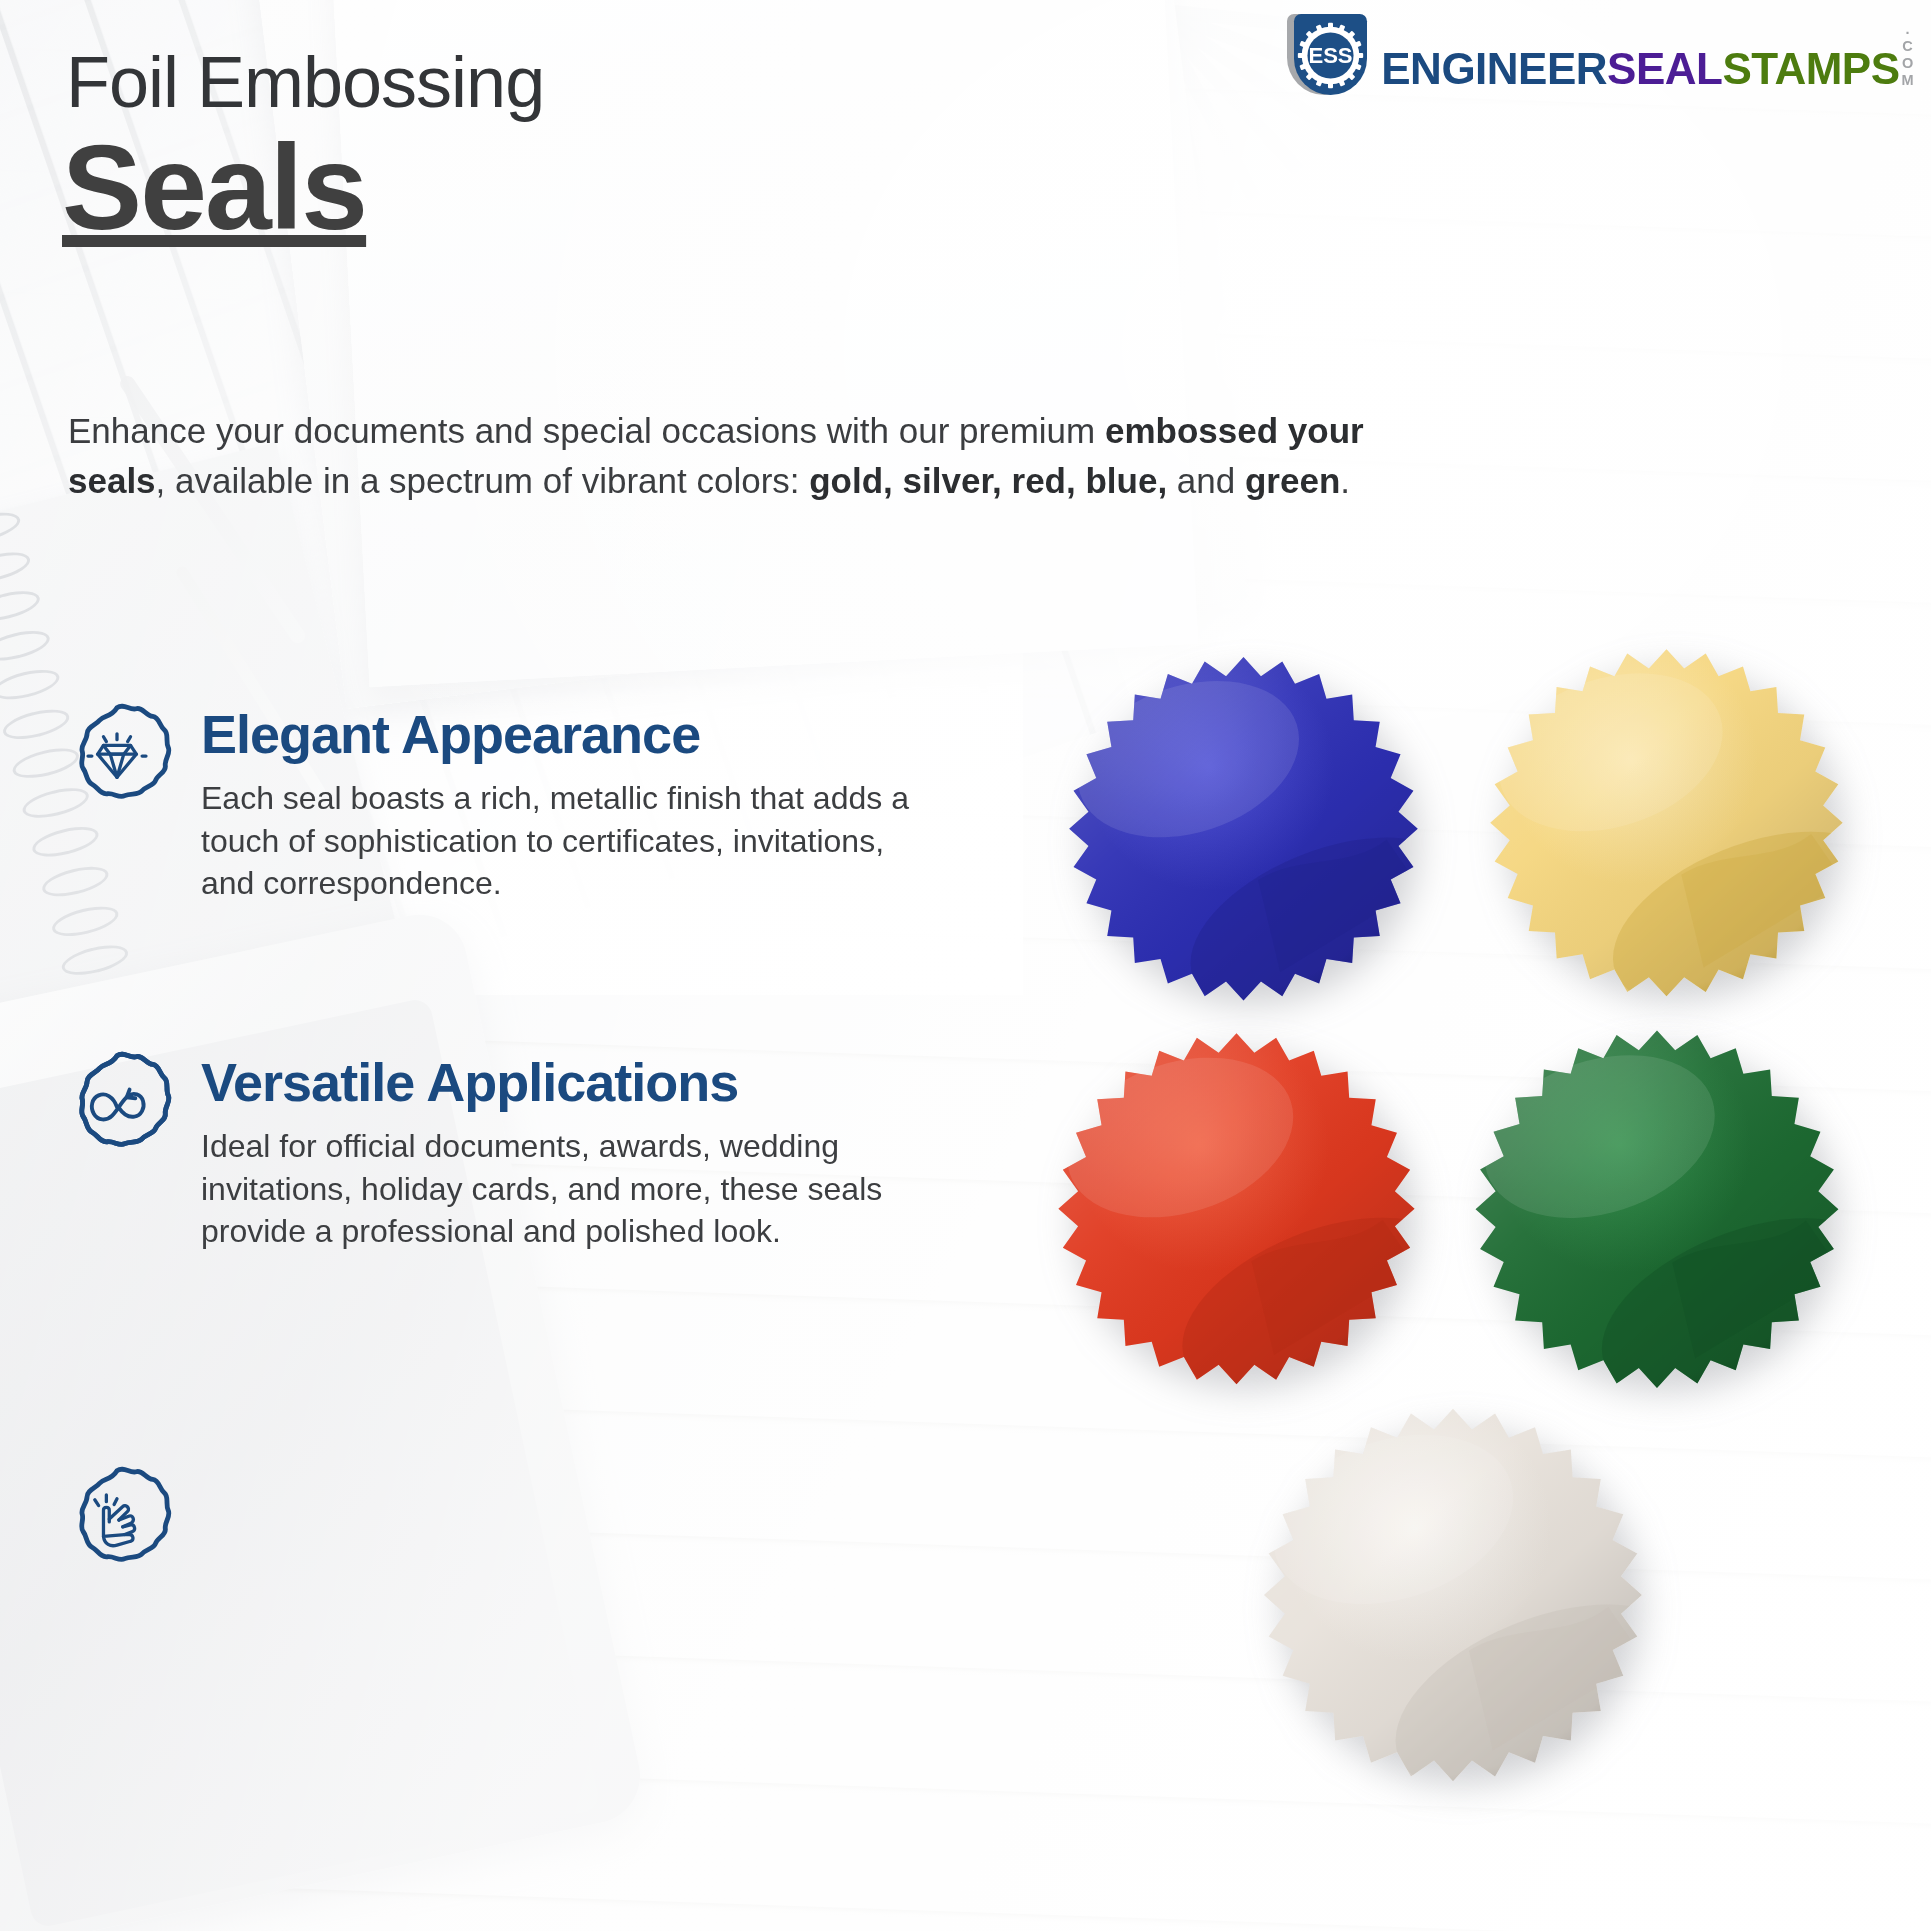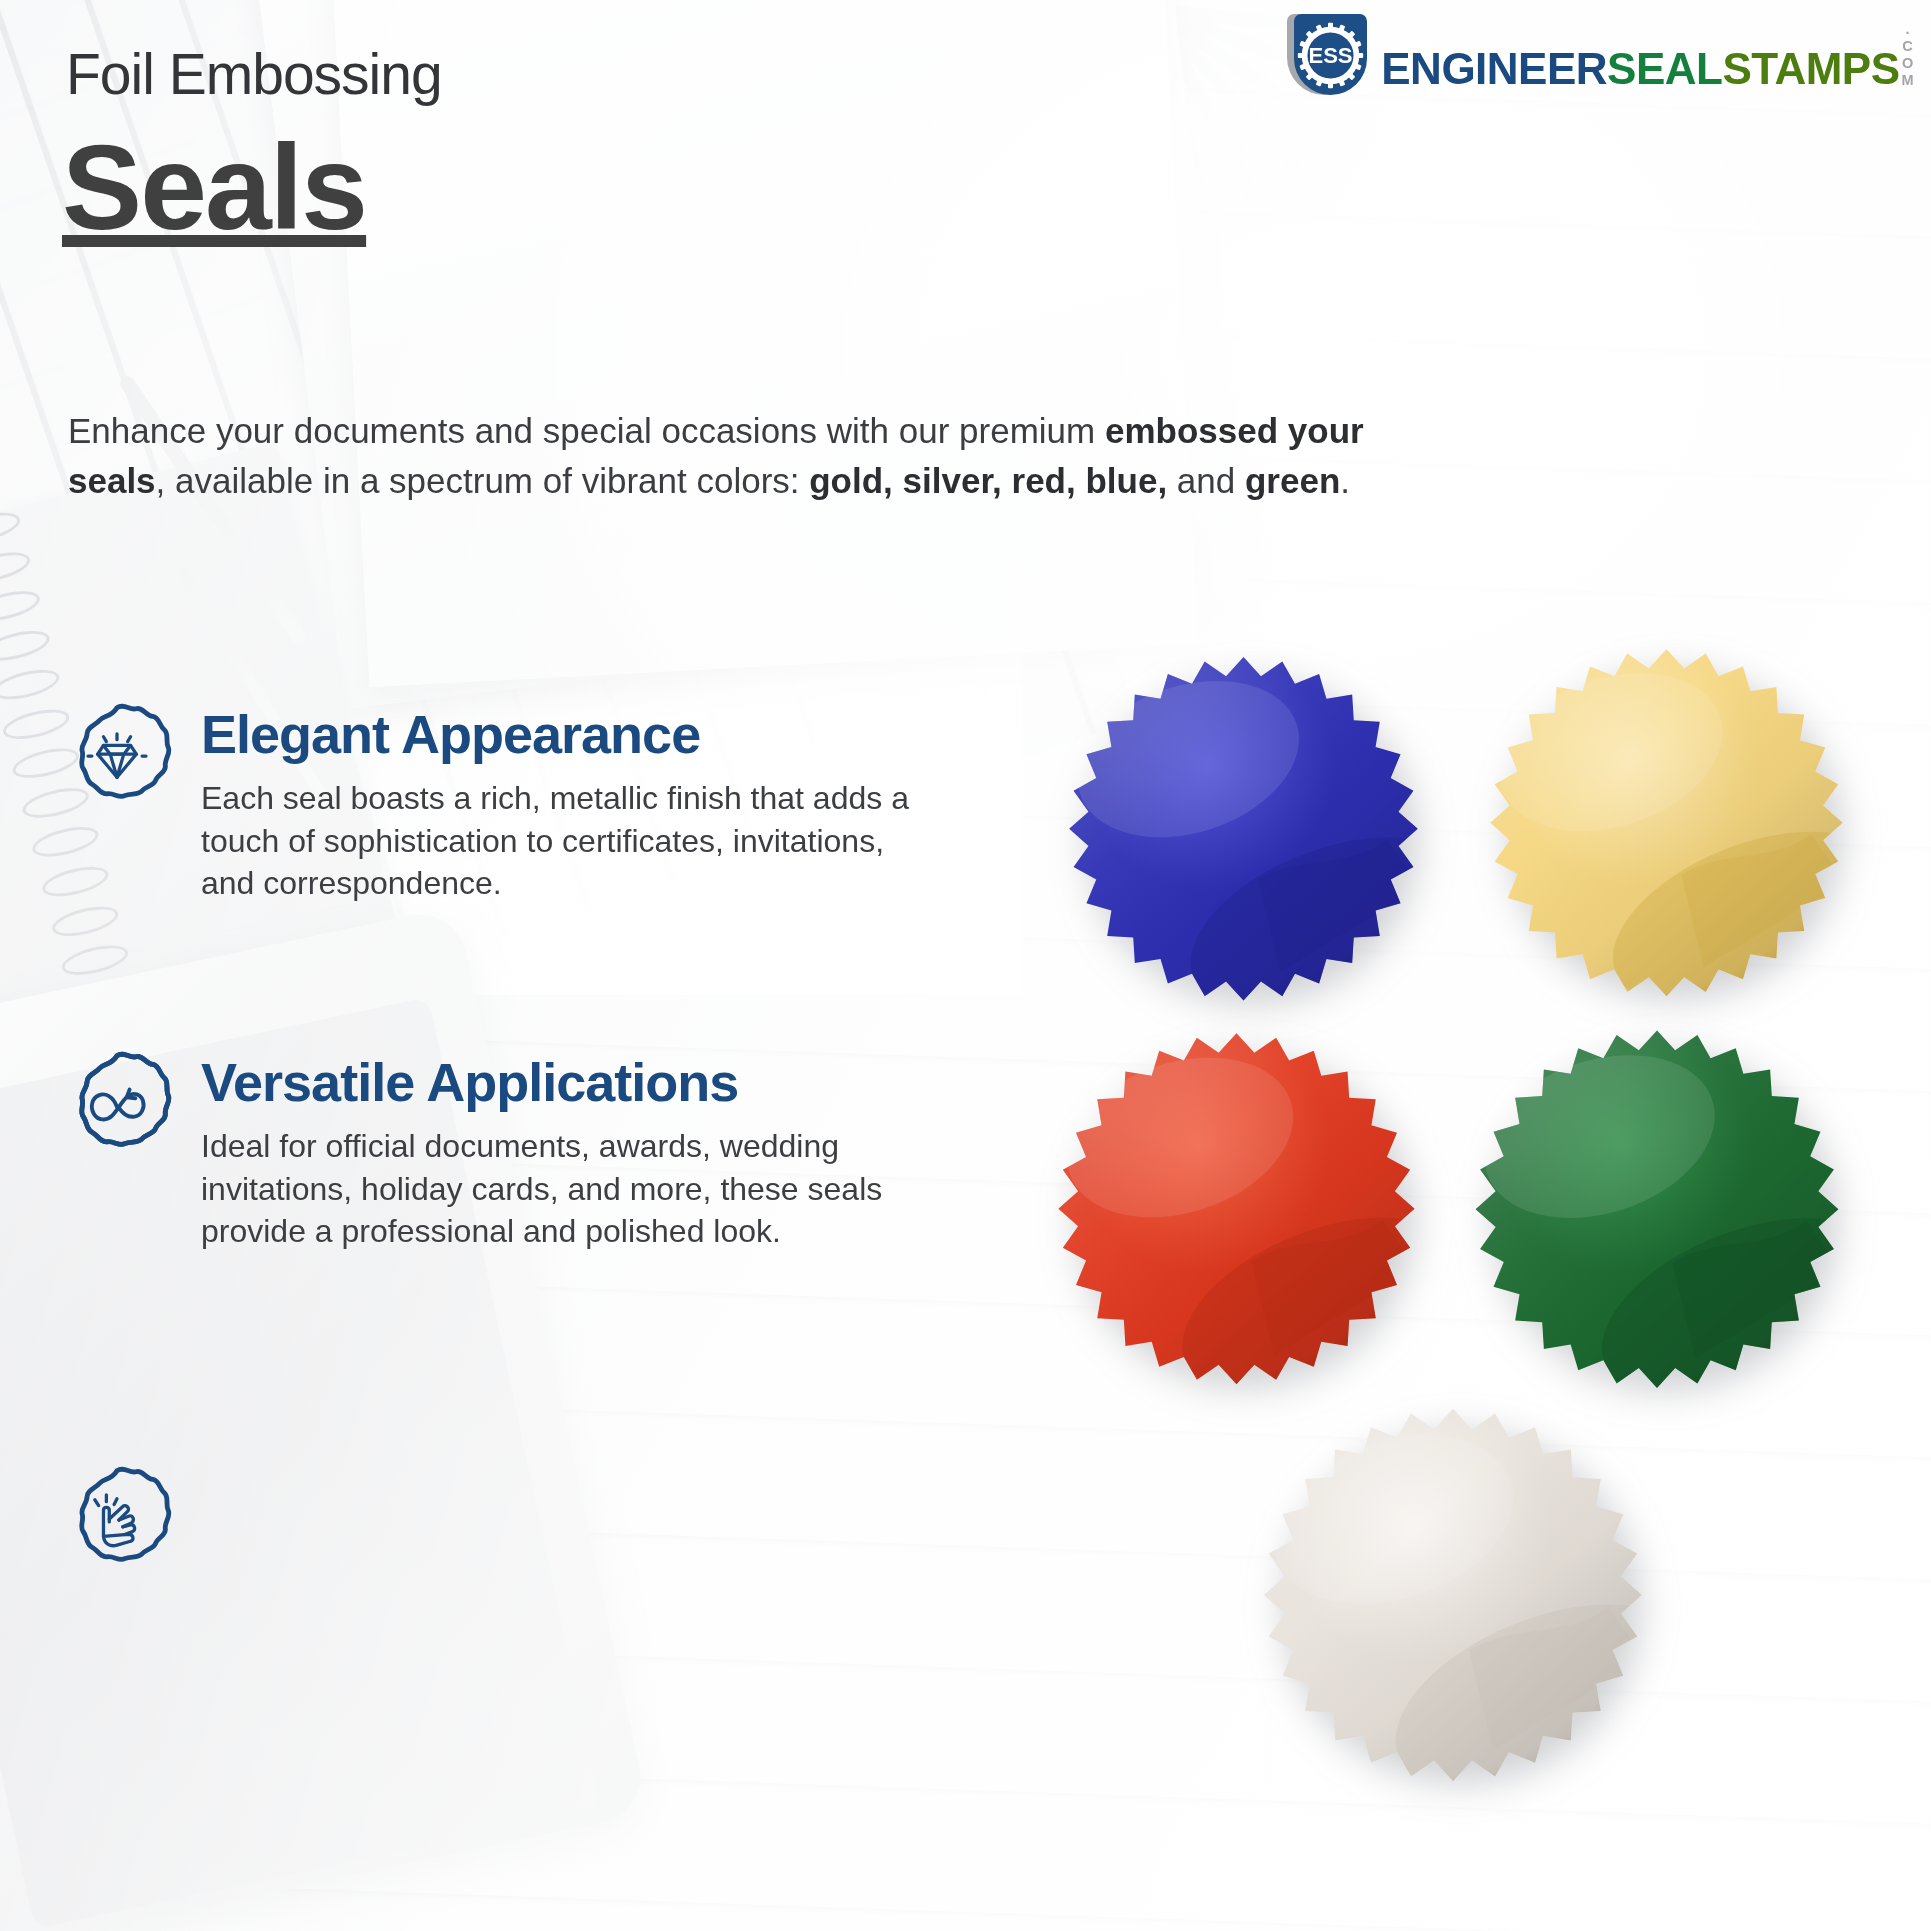--- a/index.html
+++ b/index.html
@@ -219,40 +219,40 @@
   .logo-mark svg { position: absolute; left: 7.7px; top: 3.9px; }
   .logo-text {
     font-size: 44px;
     font-weight: bold;
     letter-spacing: -0.5px;
     line-height: 1;
     display: flex;
     align-items: flex-end;
   }
   .lt-engineer { color: #1b4a80; }
-  .lt-seal { color: #15803d; }
+  .lt-seal { color: #4c1d95; }
   .lt-stamps { color: #4d7c0f; }
   .lt-dotcom {
     color: #a3a5a8;
     font-size: 14.5px;
     letter-spacing: 1px;
     writing-mode: vertical-rl;
     text-orientation: upright;
     line-height: .84;
     margin-left: 1.9px;
     margin-bottom: 1.9px;
     font-weight: bold;
   }
 
   
   .title-1 {
     position: absolute;
     left: 66px;
     top: 46px;
-    font-size: 57px;
+    font-size: 72px;
     font-weight: 300;
     color: #333538;
     letter-spacing: -1px;
     line-height: 1;
   }
   .title-2 {
     position: absolute;
     left: 62px;
     top: 127px;
     font-size: 120px;

